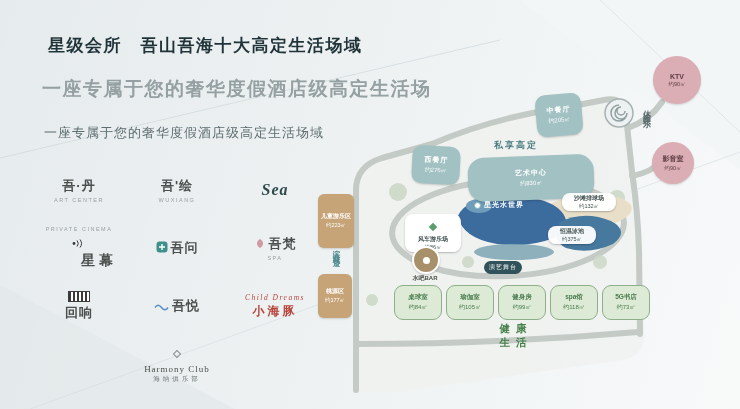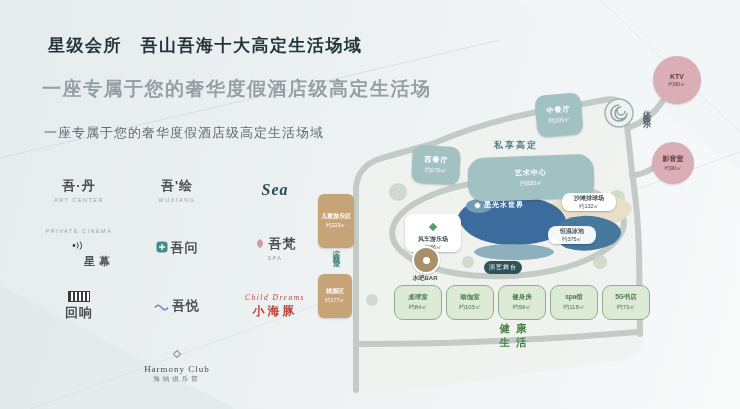--- a/index.html
+++ b/index.html
@@ -19,21 +19,21 @@
 
   
   .logos{position:absolute;left:34px;top:168px;width:286px;display:grid;
     grid-template-columns:repeat(3,1fr);row-gap:14px;column-gap:8px;}
   .logo{height:44px;display:flex;flex-direction:column;align-items:center;justify-content:center;text-align:center;}
   .logo .zh{font-size:13px;color:#4b4f4e;font-weight:600;letter-spacing:1px;}
   .logo .en{font-size:5.5px;color:#9aa0a0;letter-spacing:1.5px;margin-top:2px;text-transform:uppercase;}
   .logo-row{display:flex;gap:3px;}
   .logo.sea .zh{font-family:"Liberation Serif","DejaVu Serif",serif;font-style:italic;font-size:16px;color:#2e4a4e;font-weight:700;}
   .logo.xingmu .en{margin:0 0 2px 0;}
-  .logo.xingmu .zh{font-size:11px;letter-spacing:4px;margin-left:40px;}
+  .logo.xingmu .zh{font-size:14px;letter-spacing:4px;margin-left:40px;}
   .logo.dolphin .zh{color:#b8453c;letter-spacing:3px;font-size:12px;font-weight:700;}
   .logo.dolphin .en{color:#b8453c;font-style:italic;font-size:7.5px;text-transform:none;
     font-family:"Liberation Serif","DejaVu Serif",serif;margin:0 0 1px 0;}
   .logo.harmony .en{font-size:9px;text-transform:none;font-family:"Liberation Serif","DejaVu Serif",serif;
     color:#4b4f4e;letter-spacing:1px;margin:1px 0 1px 0;}
   .logo.harmony .zh{font-size:6.5px;letter-spacing:3px;color:#6d7473;font-weight:400;}
   .piano{width:20px;height:9px;border:1px solid #3a3a3a;margin-bottom:2px;
     background:repeating-linear-gradient(90deg,#3a3a3a 0 2px,#ffffff 2px 4px);}
 
   

